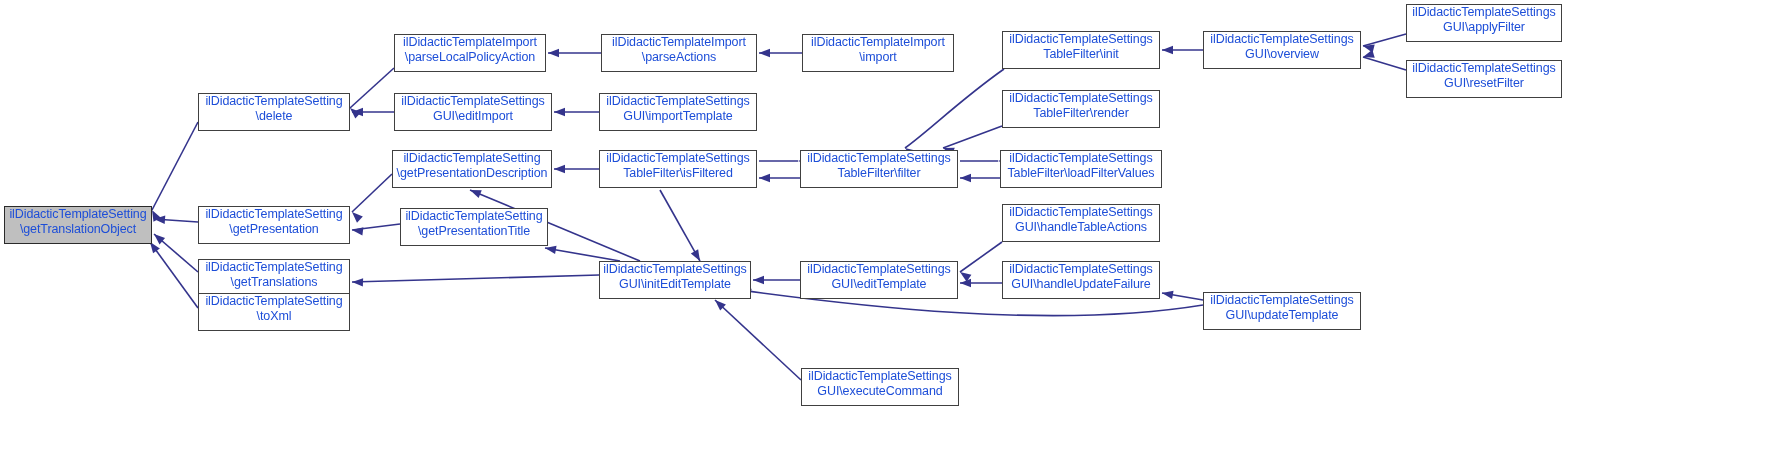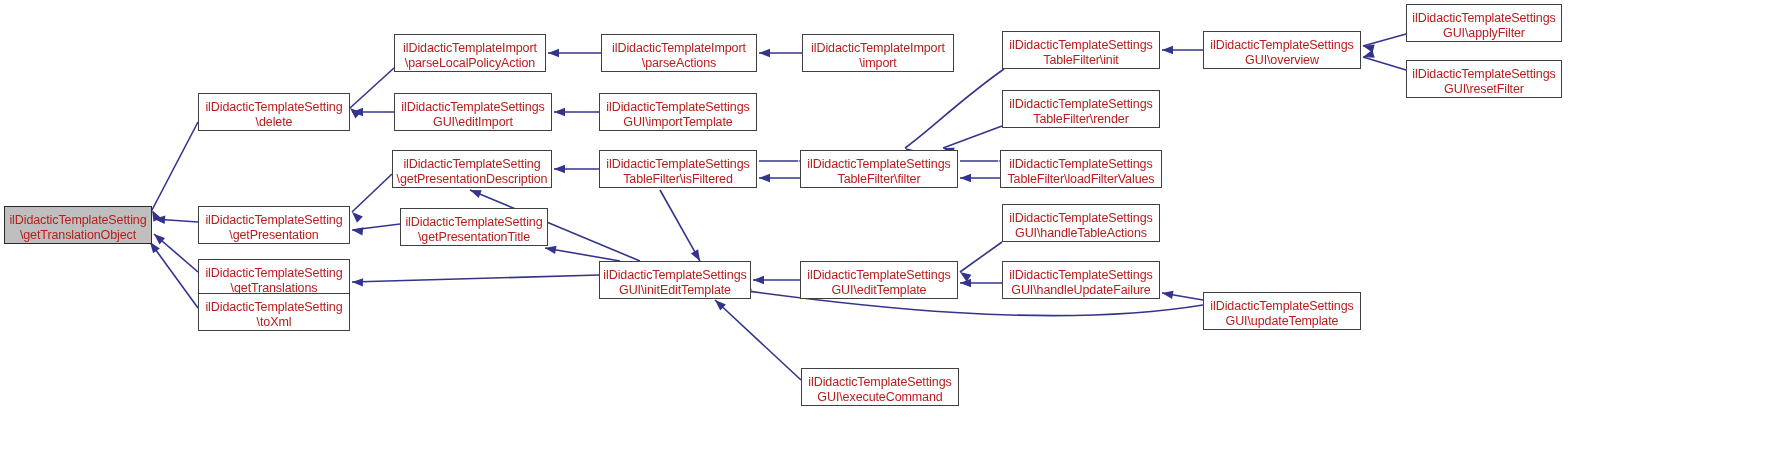--- a/index.html
+++ b/index.html
@@ -22,24 +22,24 @@
     width: 1765px;
     height: 463px;
     pointer-events: none;
   }
   .node {
     position: absolute;
     box-sizing: border-box;
     border: 1px solid #404040;
     background: #ffffff;
     display: flex;
-    align-items: flex-end;
+    align-items: flex-start;
     justify-content: center;
     text-align: center;
-    color: #b91c1c;
+    color: #1d4ed8;
     font-size: 12.5px;
     line-height: 15px;
     letter-spacing: -0.1px;
     white-space: pre-line;
     z-index: 2;
   }
   .node.root {
     background: #bfbfbf;
     border: 1px solid #2a2a2a;
     font-weight: normal;

